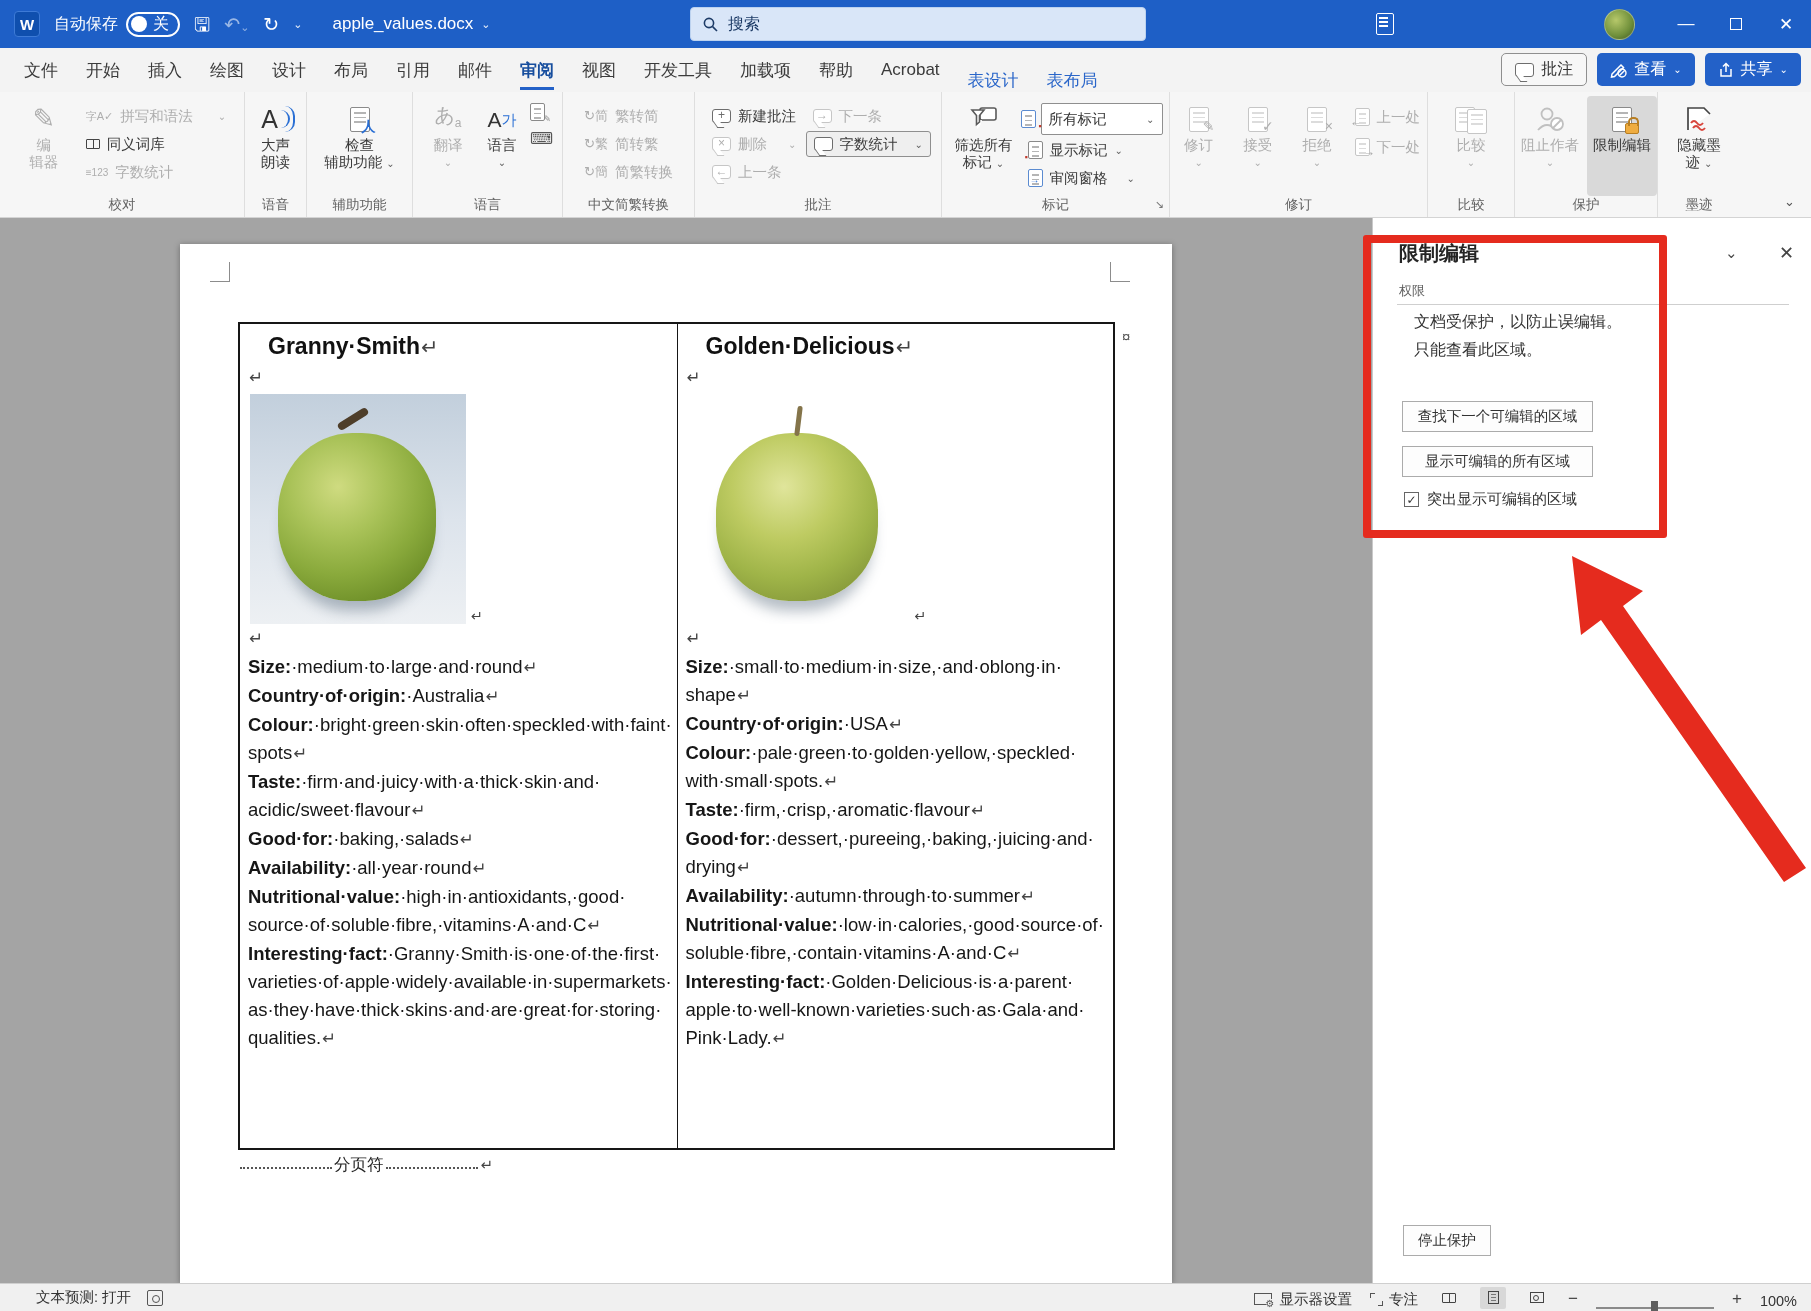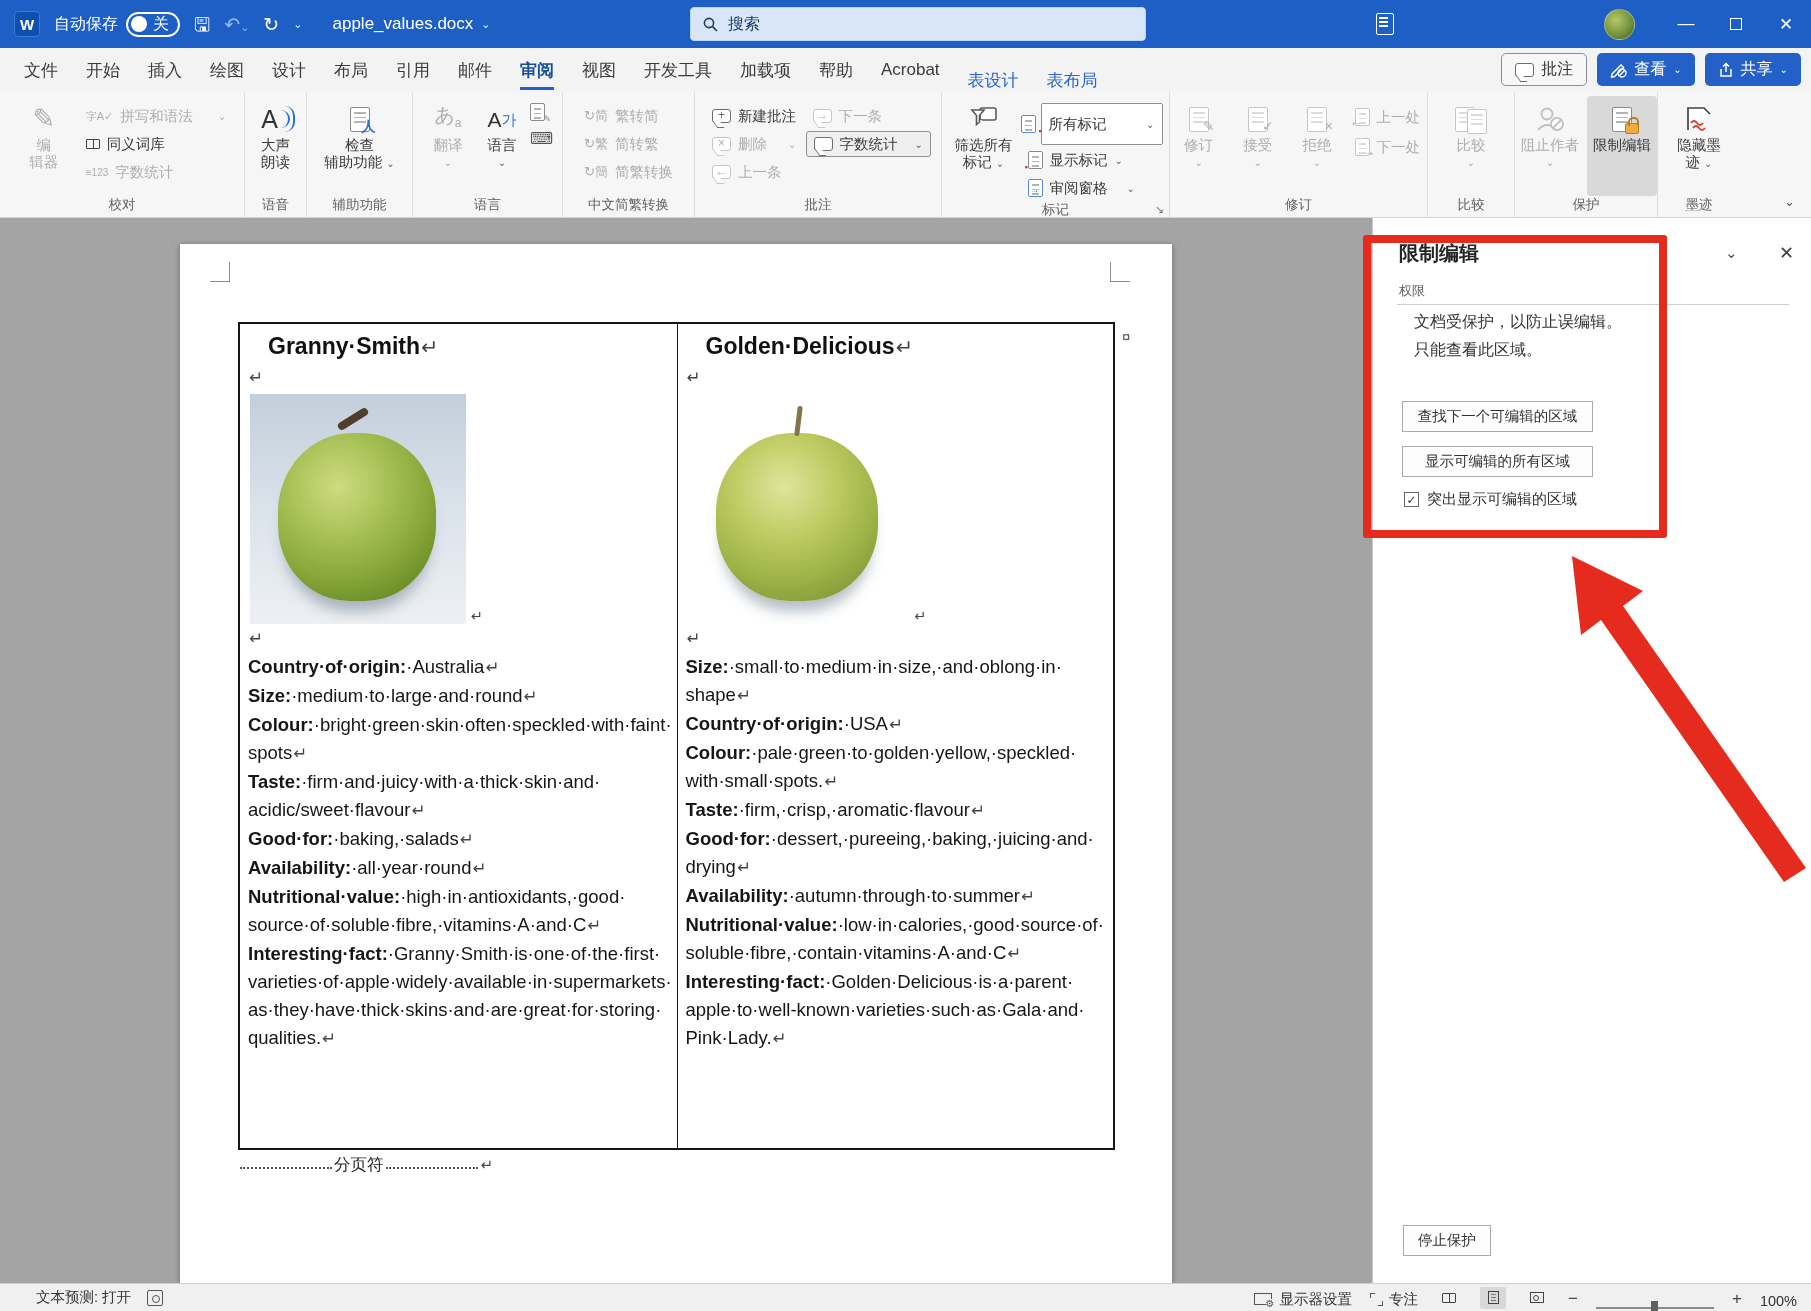--- a/index.html
+++ b/index.html
@@ -64,21 +64,21 @@
   
   .icbub{width:19px;height:14px;border:1.7px solid #6d6d6d;border-radius:3px;position:relative;flex:none;background:#fff;}
   .icbub::after{content:"";position:absolute;left:2px;bottom:-6px;width:6px;height:6px;background:#fff;border-left:1.7px solid #6d6d6d;border-bottom:1.7px solid #6d6d6d;transform:skewX(35deg);}
   .icbub .bg{position:absolute;left:0;right:0;top:-2px;text-align:center;font-size:12px;color:#6d6d6d;line-height:14px;}
   .dim .icbub{border-color:#c6c6c6;}
   .dim .icbub::after{border-color:#c6c6c6;}
   
   .lock{position:absolute;right:-8px;bottom:-3px;width:14px;height:11px;background:var(--lock-orange);border:1.4px solid #b87e22;border-radius:2px;}
   .lock::before{content:"";position:absolute;left:2px;top:-7px;width:7px;height:7px;border:2px solid #b87e22;border-bottom:none;border-radius:5px 5px 0 0;}
   .activebtn{background:#d9d9d9;border-radius:4px;}
-  .combobox{width:122px;height:42px;border:1px solid #8f8f8f;background:#fff;border-radius:2px;display:flex;align-items:center;justify-content:space-between;padding:0 7px;font-size:14.5px;color:#333;}
+  .combobox{width:122px;height:32px;border:1px solid #8f8f8f;background:#fff;border-radius:2px;display:flex;align-items:center;justify-content:space-between;padding:0 7px;font-size:14.5px;color:#333;}
   .boxedbtn{border:1px solid #8f8f8f;background:#efefef;border-radius:3px;}
   .launcher{position:absolute;right:5px;top:2px;font-size:11px;color:#777;}
   .collapse-chev{position:absolute;right:16px;bottom:8px;font-size:13px;color:#555;}
   .wave{width:10px;height:18px;border:2px solid var(--blue-ic);border-left:none;border-top:none;border-bottom:none;border-radius:0 14px 14px 0;position:relative;margin-left:2px;}
   .wave::after{content:"";position:absolute;right:-7px;top:-4px;width:8px;height:26px;border-right:2px solid var(--blue-ic);border-radius:0 16px 16px 0;}
 
   
   .main{flex:1;position:relative;background:var(--canvas);}
   .canvas{position:absolute;left:0;top:0;width:1372px;height:1065px;overflow:hidden;}
   .page{position:absolute;left:180px;top:26px;width:992px;height:1039px;background:#fff;box-shadow:0 1px 6px rgba(0,0,0,.35);}
@@ -547,23 +547,23 @@
             <div class="para"><span class="cr">↵</span></div>
             <div class="img-line">
               <div class="apple-img granny">
                   <div class="apple"></div>
                   <div class="stem"></div>
                 </div>
               <span class="cr">↵</span>
             </div>
             <div class="para"><span class="cr">↵</span></div>
 
+              <div class="para"><b>Size:</b><span>·​medium·​to·​large·​and·​round</span><span class="cr">↵</span></div>
+
               <div class="para"><b>Country·​of·​origin:</b><span>·​Australia</span><span class="cr">↵</span></div>
-
-              <div class="para"><b>Size:</b><span>·​medium·​to·​large·​and·​round</span><span class="cr">↵</span></div>
 
               <div class="para"><b>Colour:</b><span>·​bright·​green·​skin·​often·​speckled·​with·​faint·​spots</span><span class="cr">↵</span></div>
 
               <div class="para"><b>Taste:</b><span>·​firm·​and·​juicy·​with·​a·​thick·​skin·​and·​acidic/sweet·​flavour</span><span class="cr">↵</span></div>
 
               <div class="para"><b>Good·​for:</b><span>·​baking,·​salads</span><span class="cr">↵</span></div>
 
               <div class="para"><b>Availability:</b><span>·​all·​year·​round</span><span class="cr">↵</span></div>
 
               <div class="para"><b>Nutritional·​value:</b><span>·​high·​in·​antioxidants,·​good·​source·​of·​soluble·​fibre,·​vitamins·​A·​and·​C</span><span class="cr">↵</span></div>

